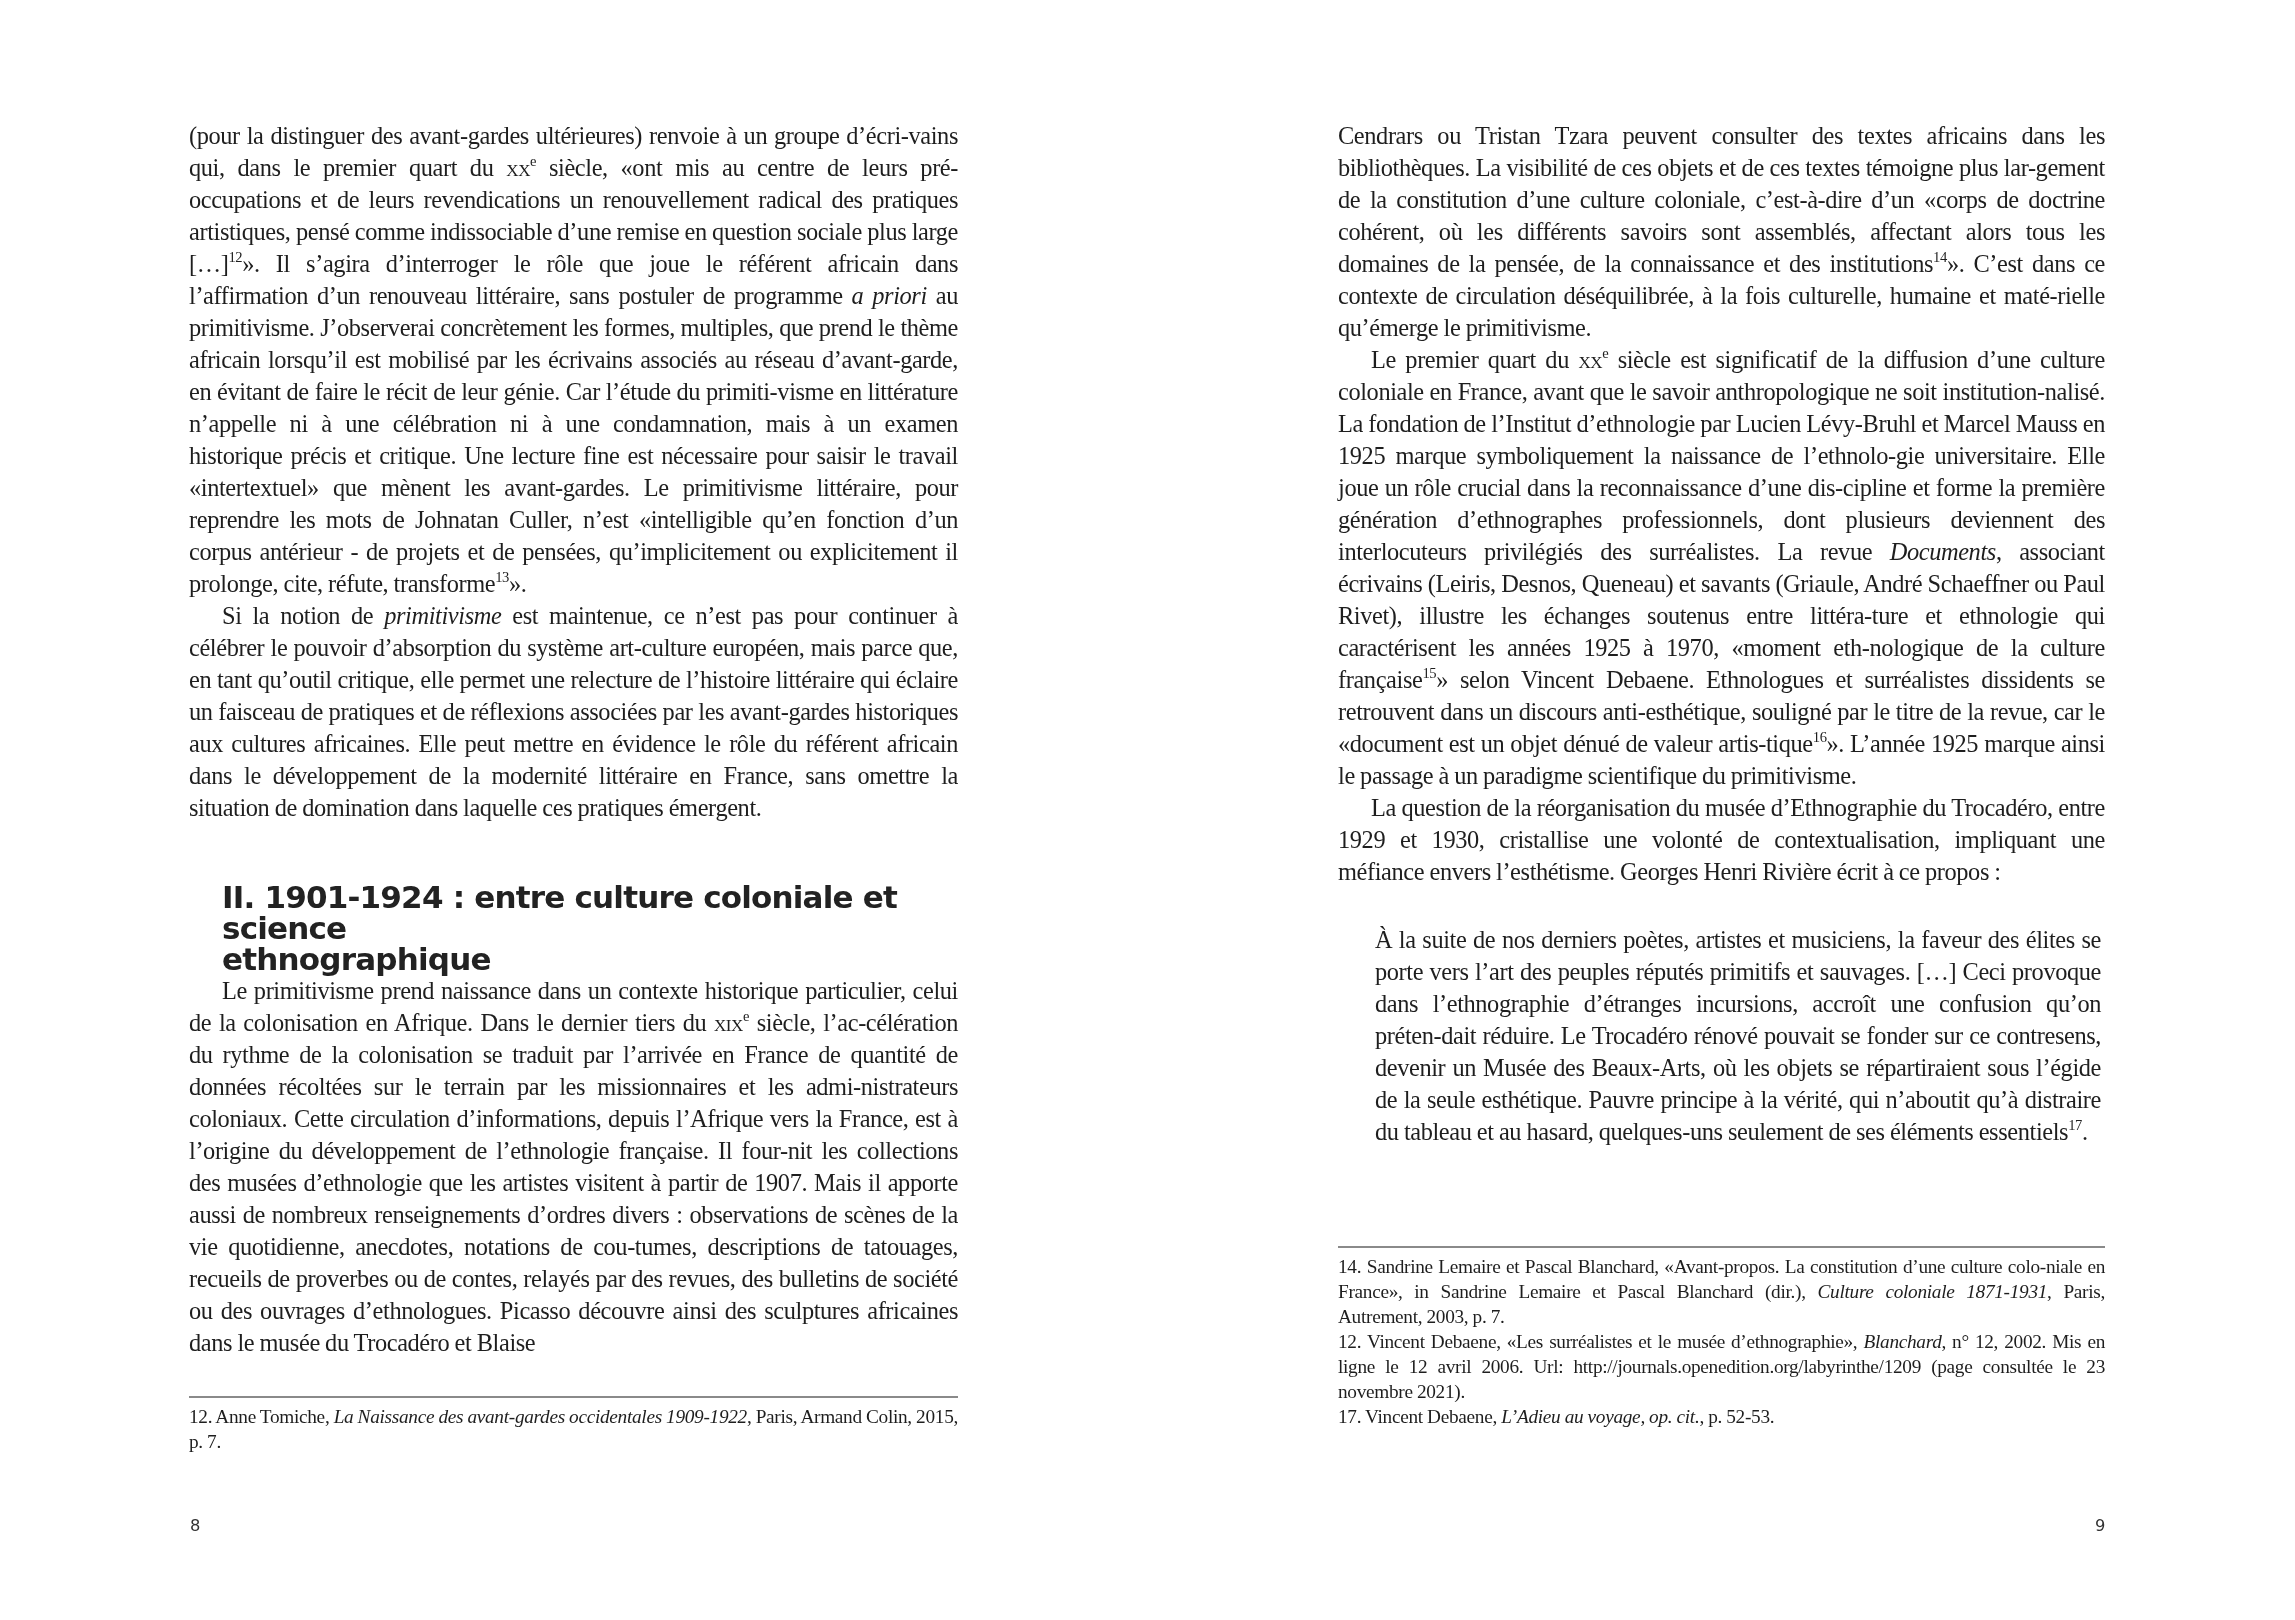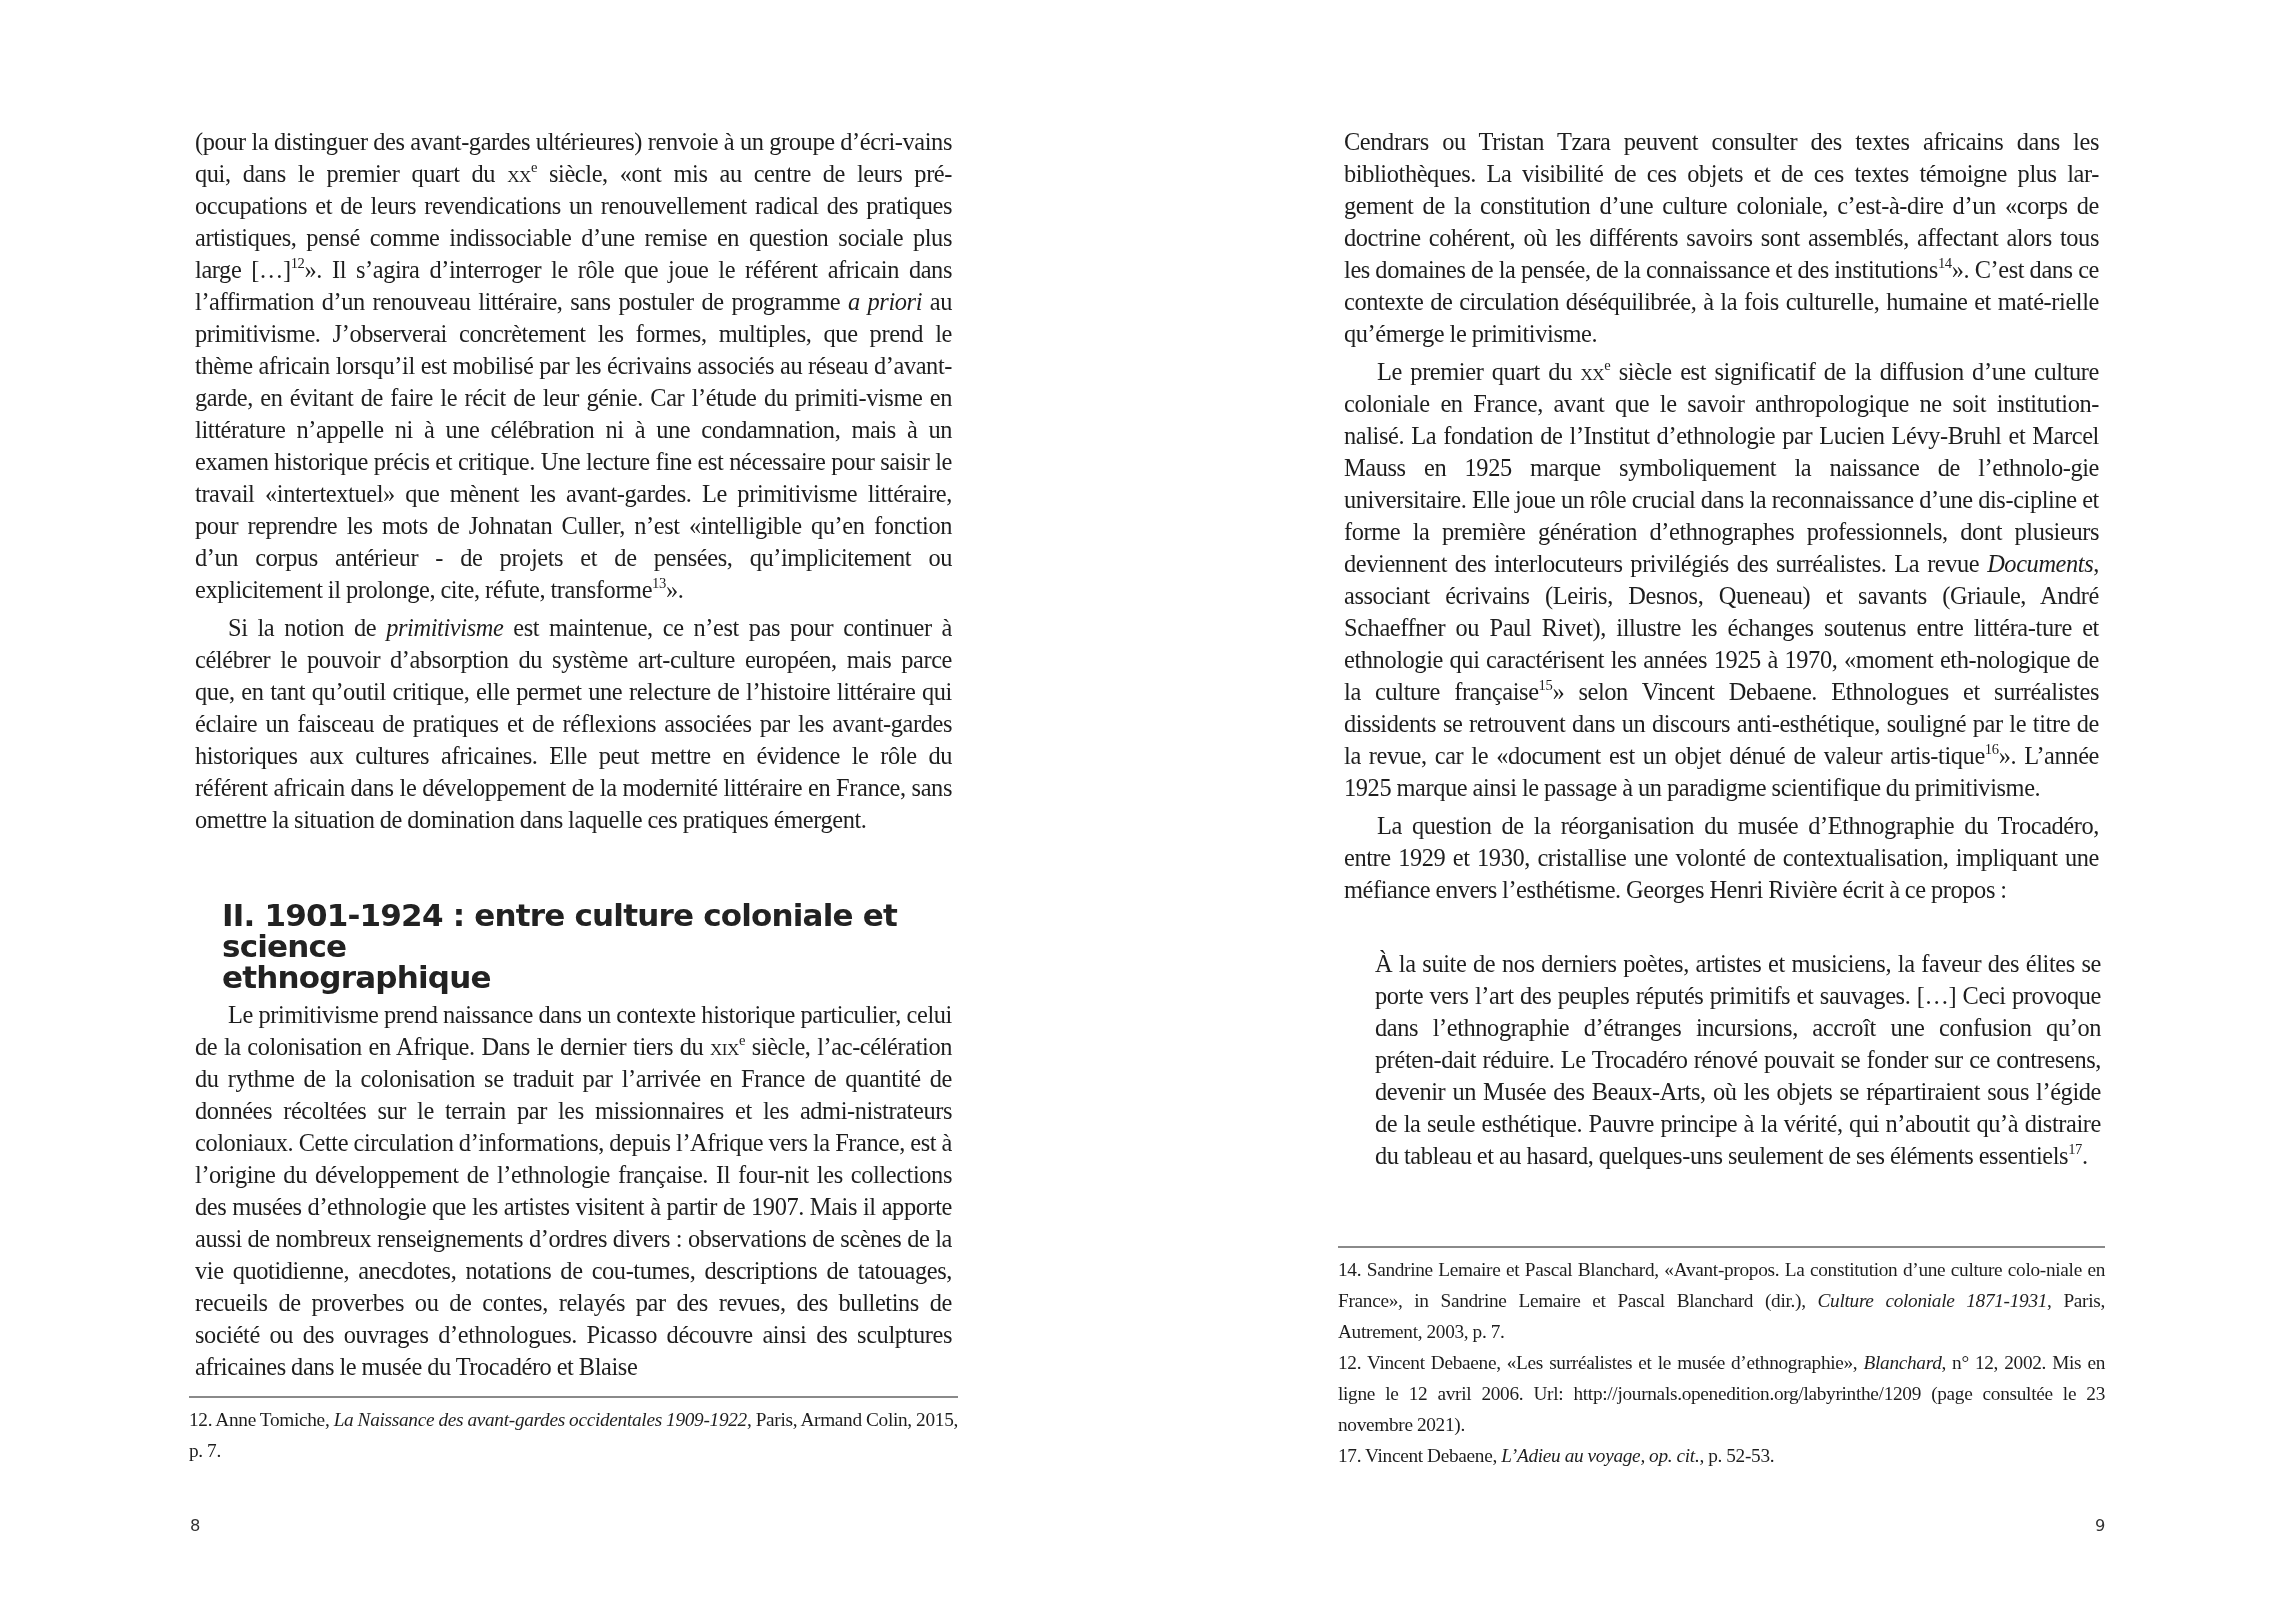--- a/index.html
+++ b/index.html
@@ -6,37 +6,37 @@
   body {
     width: 2295px; height: 1621px; background: #ffffff; position: relative; overflow: hidden;
     color: #1e1e1e;
     font-family: "Liberation Serif", "DejaVu Serif", serif;
   }
   .page { position: absolute; top: 0; height: 1621px; }
   .col { position: absolute; }
   .left-col { left: 189px; top: 120px; width: 769px; }
   .right-col { left: 1338px; top: 120px; width: 767px; }
   p.body {
-    margin: 6px; font-size: 24.4px; line-height: 32px; text-align: justify;
+    margin: 0; font-size: 24.4px; line-height: 32px; text-align: justify;
     letter-spacing: -0.4px; word-spacing: -0.4px; hyphens: manual;
   }
   p.indent { text-indent: 33px; }
   .heading {
     font-family: "DejaVu Sans", "Liberation Sans", sans-serif;
     font-size: 31px; line-height: 31px; margin: 0; padding-left: 33px; letter-spacing: -0.8px;
     color: #222;
   }
   .blockquote {
     margin: 4px; padding-left: 33px; font-size: 24.4px; line-height: 32px; text-align: justify;
     letter-spacing: -0.4px; word-spacing: -0.4px;
   }
   sup { font-size: 14.6px; line-height: 0; vertical-align: 10.3px; }
   .smallcaps { font-variant: small-caps; }
   .rule { position: absolute; height: 1.7px; background: #8a8a8a; }
-  .notes { position: absolute; font-size: 19.3px; line-height: 31px; text-align: justify; letter-spacing: -0.3px; word-spacing: -0.3px; }
+  .notes { position: absolute; font-size: 19.3px; line-height: 25px; text-align: justify; letter-spacing: -0.3px; word-spacing: -0.3px; }
   .notes p { margin: 0; }
   .pageno {
     position: absolute; font-family: "DejaVu Sans", "Liberation Sans", sans-serif;
     font-size: 16.3px; color: #333; top: 1516px;
   }
   i { font-style: italic; }
 </style>
 </head>
 <body>
 

